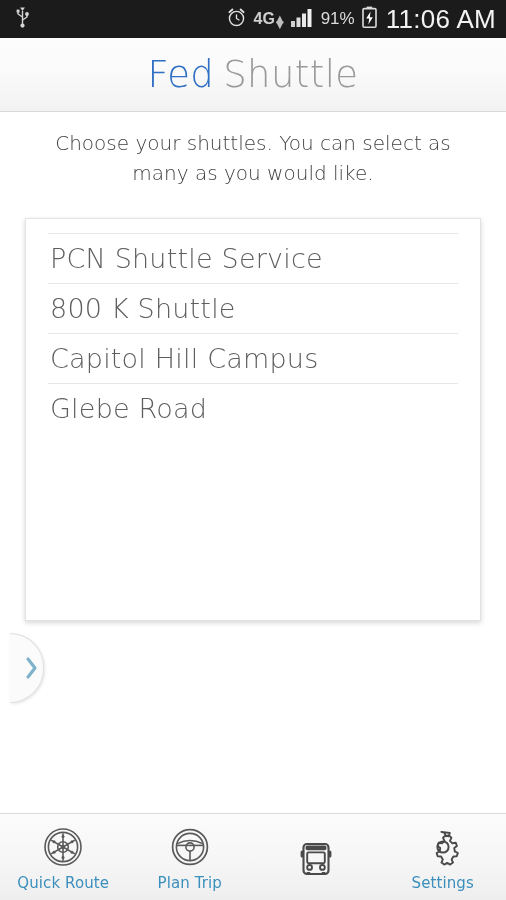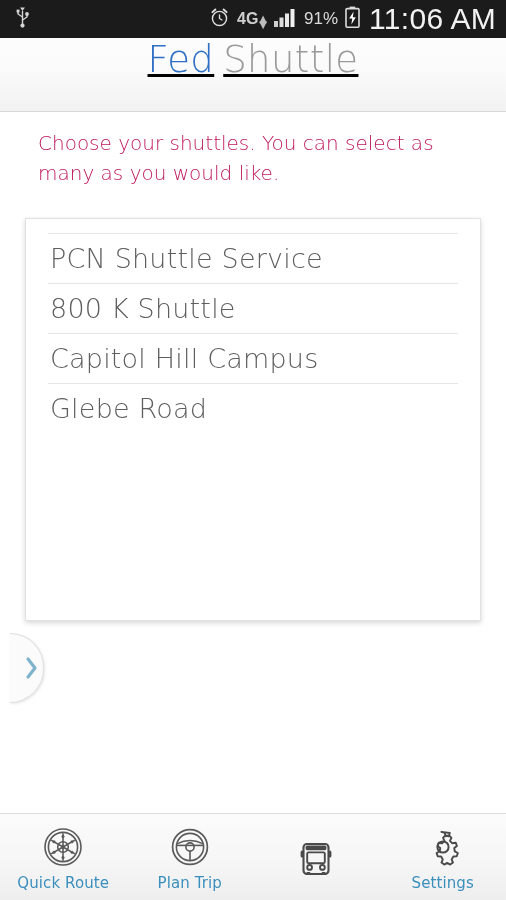--- a/index.html
+++ b/index.html
@@ -15,44 +15,44 @@
   
   .statusbar{
     position:absolute; top:0; left:0; width:506px; height:38px;
     background:#1b1b1b; display:flex; align-items:center;
     padding:0 10px 0 14px;
   }
   .sb-left{ display:flex; align-items:center; gap:6px; }
   .sb-right{ margin-left:auto; display:flex; align-items:center; gap:7px; }
   .sb-icon{ display:block; }
   .sb-pct{ font-size:17px; color:#dcdcdc; font-family:"Liberation Sans",sans-serif;}
-  .sb-time{ font-size:30px; color:#f2f2f2; font-weight:400; letter-spacing:.3px;
+  .sb-time{ font-size:26px; color:#f2f2f2; font-weight:400; letter-spacing:.3px;
             font-family:"Liberation Sans",sans-serif; margin-left:2px;}
   .lte{ display:flex; align-items:flex-end; gap:1px; }
   .lte-txt{ color:#cfcfcf; font-size:16px; font-weight:bold; line-height:1;
             font-family:"Liberation Sans",sans-serif;}
   .lte-arrows{ display:flex; flex-direction:column; gap:0px; line-height:.55; }
   .lte-arrows span{ color:#bdbdbd; font-size:10px; }
 
   
   .header{
     position:absolute; top:38px; left:0; width:506px; height:74px;
     background:linear-gradient(to bottom,#fdfdfd 0%,#fafafa 45%,#f2f2f2 100%);
     border-bottom:1px solid #d9d9d9;
-    display:flex; justify-content:center;text-decoration:underline;
+    display:flex; align-items:center; justify-content:center;
   }
   .title{ font-size:37px; font-weight:300; letter-spacing:.4px;
           font-family:"DejaVu Sans", sans-serif; }
   .title .t-a{ color:#2f6fc4; }
   .title .t-b{ color:#9a9a9a; margin-left:9px; }
 
   
   .instructions{
     position:absolute; top:128px; left:38px; width:430px;
-    color:#be185d;
+    text-align:center; color:#404040;
     font-size:20px; line-height:30px; font-weight:300;
     font-family:"DejaVu Sans", sans-serif;
   }
 
   
   .card{
     position:absolute; top:218px; left:25px;
     width:456px; height:403px;
     background:#ffffff;
     border:1px solid #e2e2e2;

